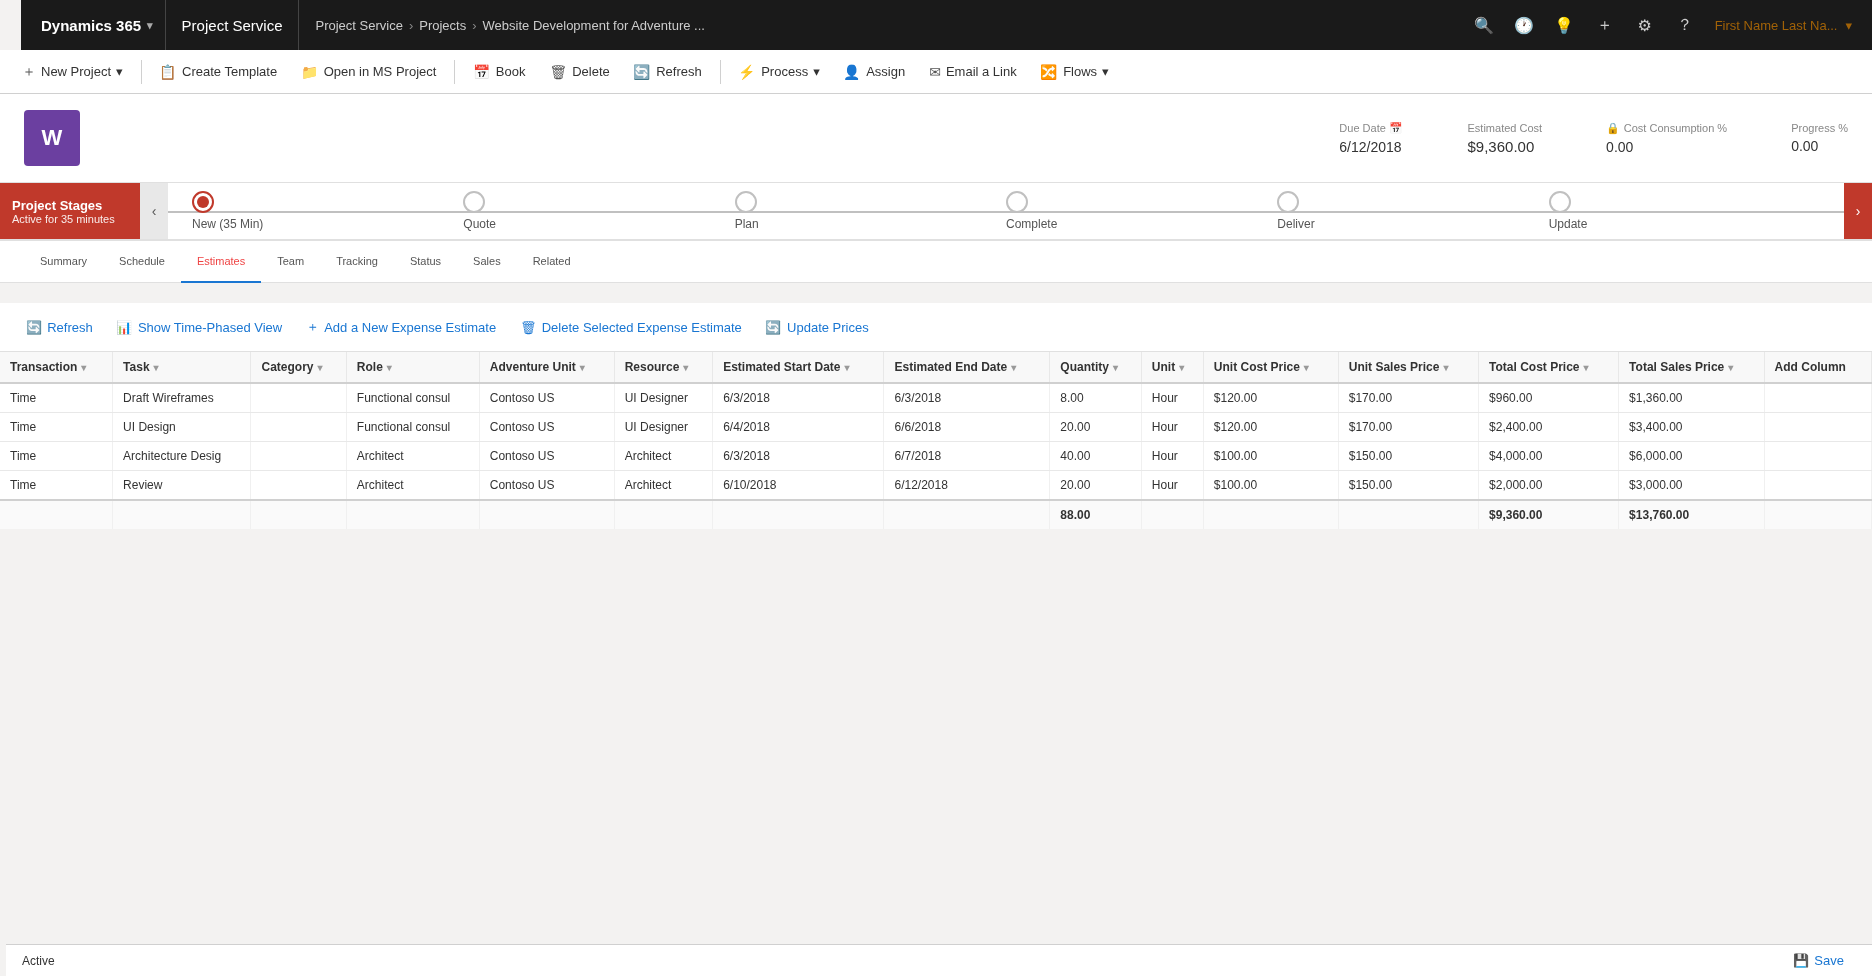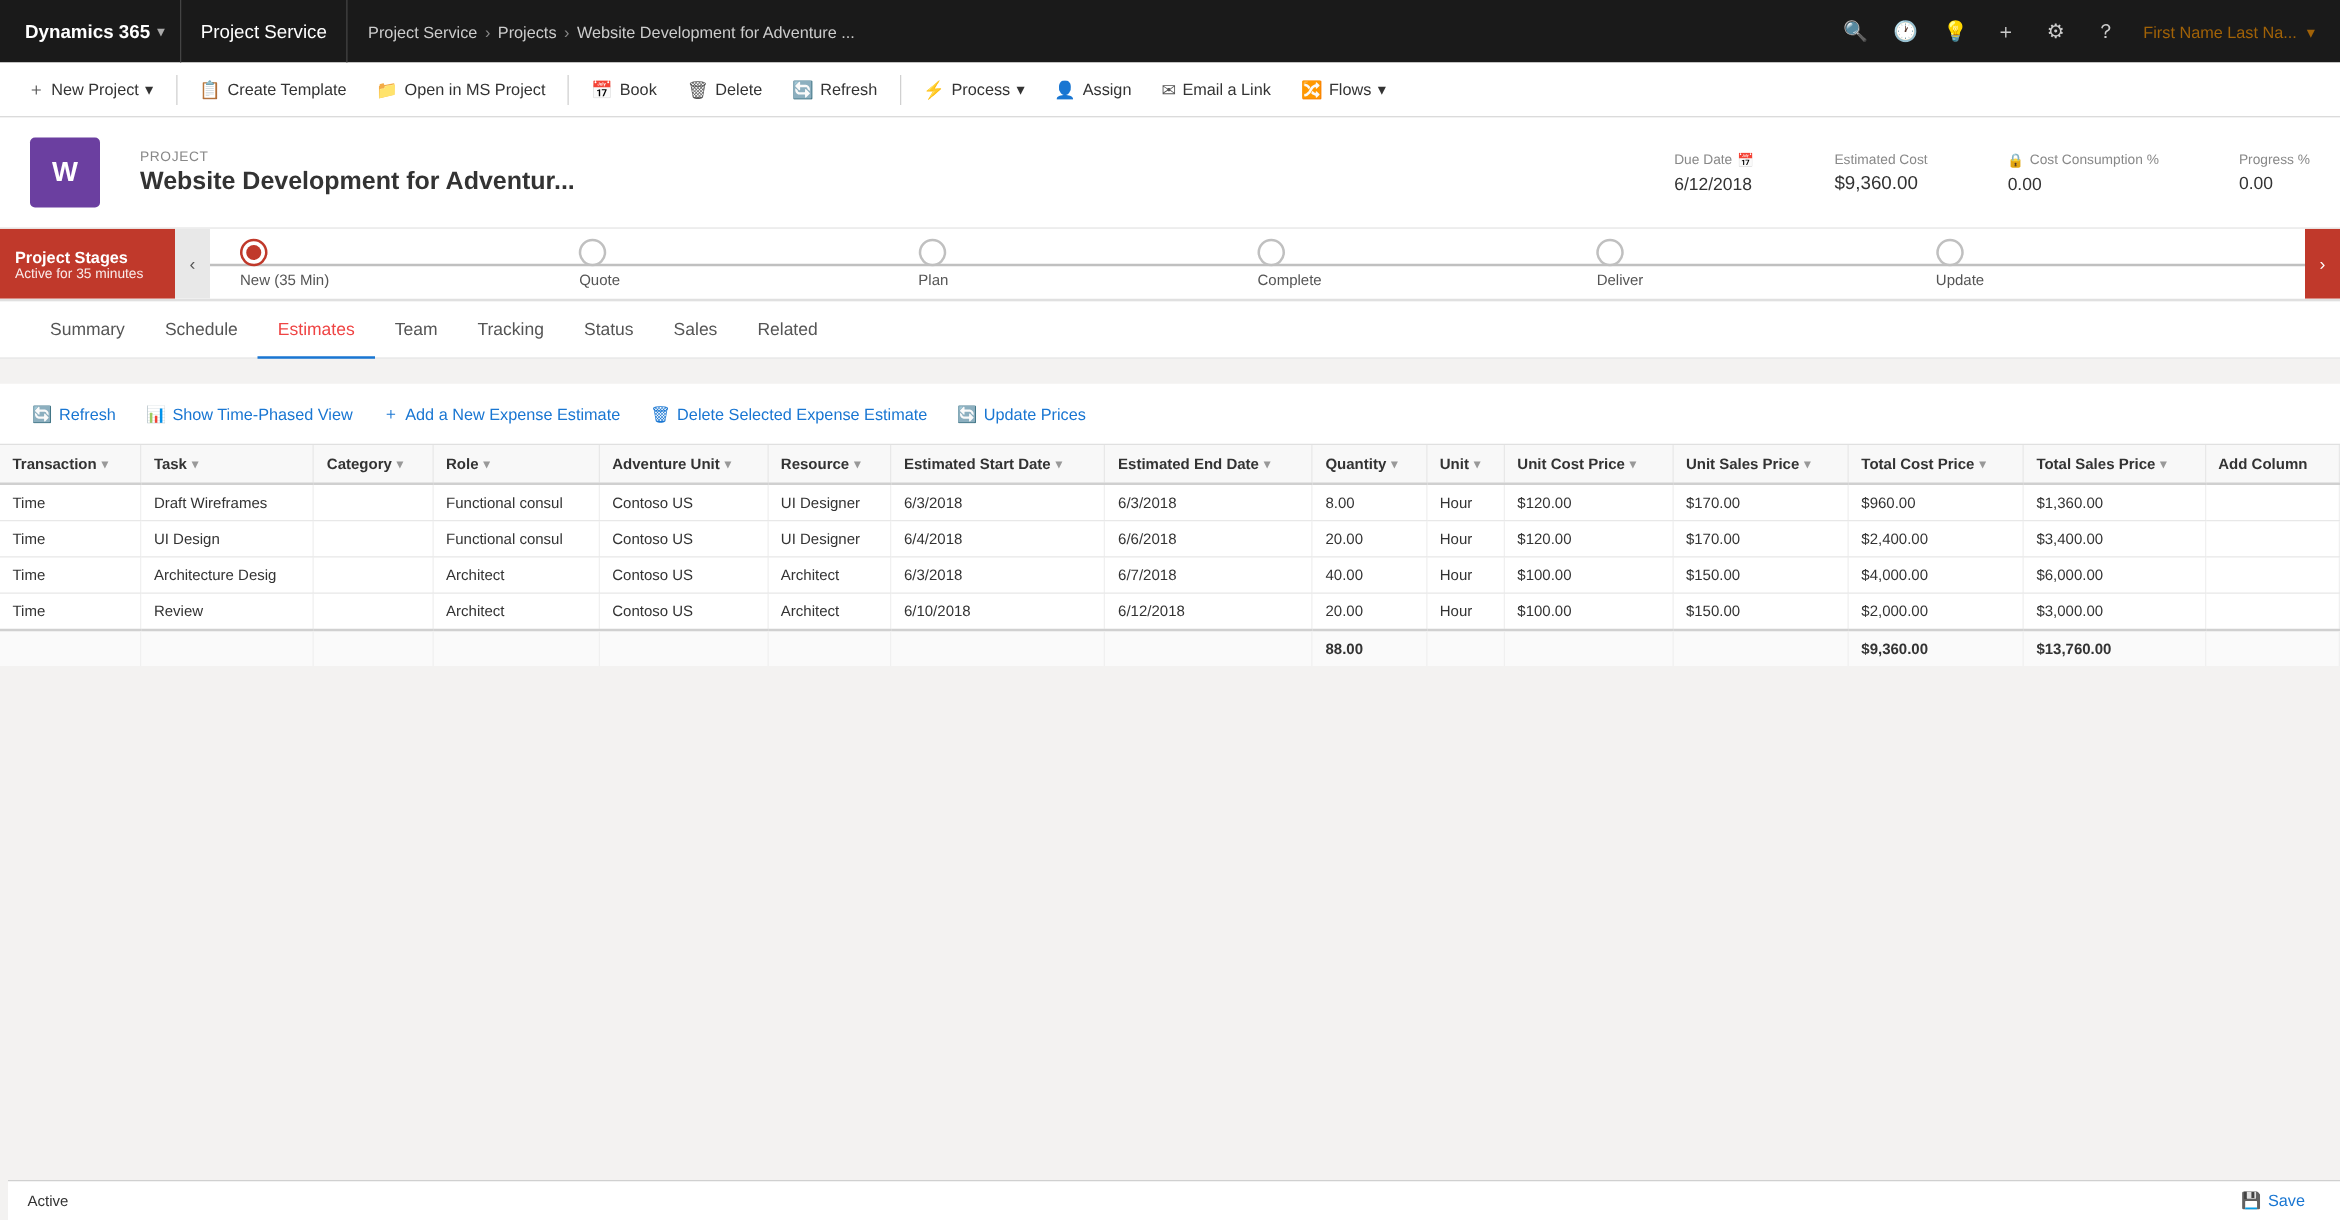--- a/index.html
+++ b/index.html
@@ -1,21 +1,21 @@
 <!DOCTYPE html>
 <html><head>
   <meta charset="utf-8">
   <style>
     * { box-sizing: border-box; margin: 0; padding: 0; }
     body { font-family: 'Segoe UI', Arial, sans-serif; font-size: 13px; background: #f3f2f1; color: #333; overflow-x: hidden; }
 
     
     .top-nav {
       display: flex; align-items: center; background: #1a1a1a; color: #fff;
-      height: 50px; padding: 0 8px; gap: 0;
+      height: 50px; padding: 0 8px; gap: 0; margin-left: 21px;
     }
     .top-nav-brand {
       display: flex; align-items: center; gap: 6px; padding: 0 12px;
       font-size: 15px; font-weight: 600; color: #fff; border-right: 1px solid #444;
       height: 100%;
     }
     .top-nav-brand .chevron { font-size: 11px; color: #aaa; }
     .top-nav-module {
       display: flex; align-items: center; padding: 0 16px;
       font-size: 15px; font-weight: 400; color: #fff; border-right: 1px solid #444;
@@ -118,21 +118,21 @@
       background: #c0392b; border: none; cursor: pointer; font-size: 14px; color: #fff;
       flex-shrink: 0;
     }
 
     
     .tab-bar {
       background: #fff; display: flex; align-items: center; padding: 0 24px;
       border-bottom: 1px solid #e0e0e0; gap: 0;
     }
     .tab-item {
-      padding: 14px 16px; font-size: 14px; color: #555; cursor: pointer;
+      padding: 14px 16px; font-size: 11px; color: #555; cursor: pointer;
       border-bottom: 2px solid transparent; margin-bottom: -1px;
     }
     .tab-item.active { color: #ef4444; border-bottom-color: #1976d2; font-weight: 400; }
 
     
     .estimates-toolbar {
       display: flex; align-items: center; background: #fff; padding: 10px 16px;
       border-bottom: 1px solid #e0e0e0; gap: 4px;
     }
     .est-btn {
@@ -260,24 +260,20 @@
   <button class="cmd-btn">
     <span class="icon">🔀</span>
     <span>Flows</span>
     <span>▾</span>
   </button>
 </div>
 
 <div class="project-header">
   <div class="project-logo">
     <span>W</span>
-  </div>
-  <div class="project-info">
-    <div class="project-label">PROJECT</div>
-    <div class="project-title">Website Development for Adventur...</div>
   </div>
   <div class="project-meta">
     <div class="meta-item">
       <div class="meta-label">
         <span>Due Date</span>
         <span>📅</span>
       </div>
       <div class="meta-value">6/12/2018</div>
     </div>
     <div class="meta-item">

